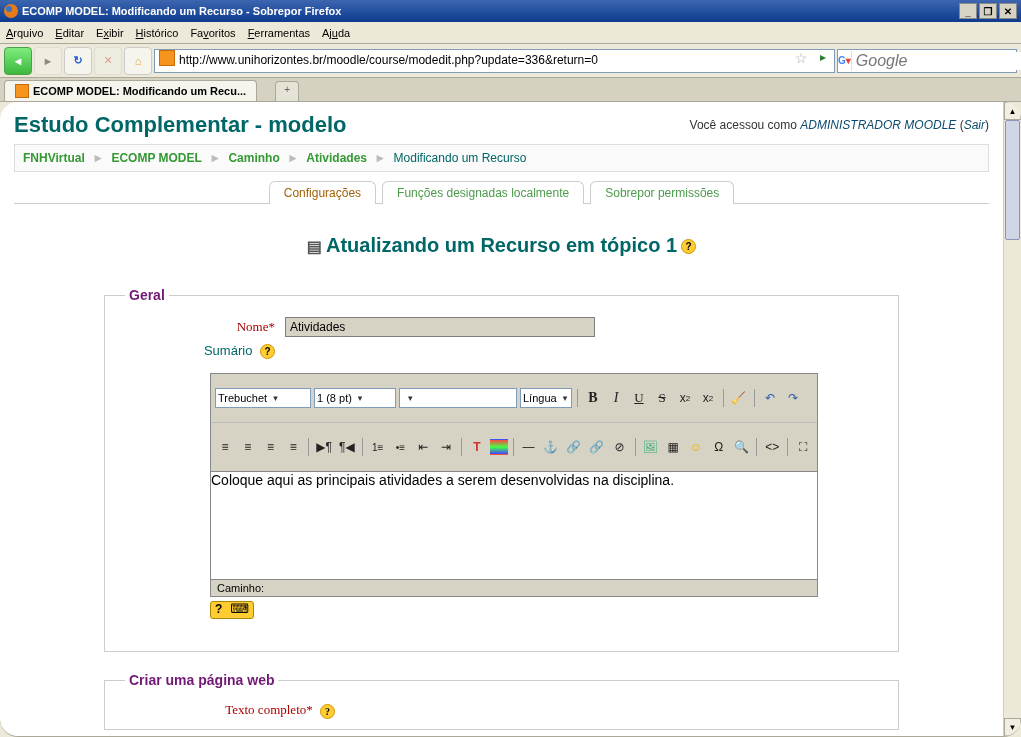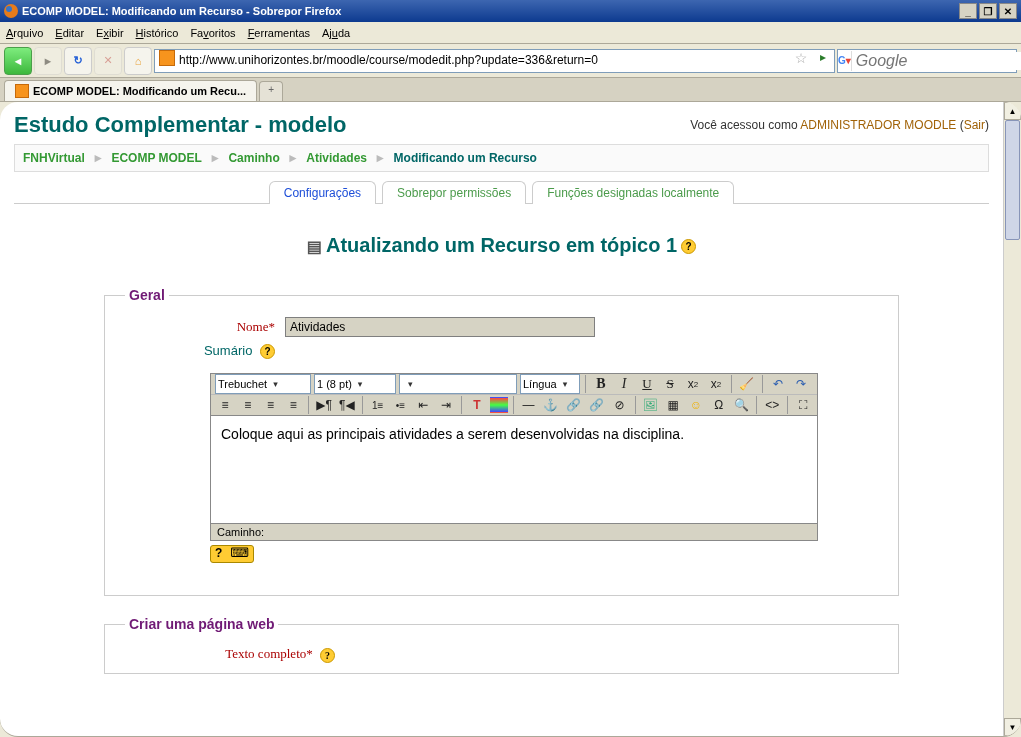--- a/index.html
+++ b/index.html
@@ -28,80 +28,80 @@
 .urlbar input { flex: 1; border: none; outline: none; height: 20px; font-size: 12px; }
 .urlbar .star { width: 22px; text-align: center; color: #aaa; font-size: 14px; cursor: default; }
 .urlbar .go { width: 22px; text-align: center; color: #2a7c2a; font-size: 12px; cursor: default; }
 .searchbox { width: 180px; height: 24px; border: 1px solid #7f9db9; background: #fff; display: flex; align-items: center; }
 .searchbox .g-icon { width: 22px; height: 20px; display: flex; align-items: center; justify-content: center; font-size: 10px; font-weight: bold; border-right: 1px solid #ddd; }
 .searchbox .g-icon span:nth-child(1){color:#4285f4}.searchbox .g-icon span:nth-child(2){color:#ea4335}
 .searchbox input { flex: 1; border: none; outline: none; font-size: 16px; font-style: italic; color: #888; padding-left: 4px; }
 .searchbox .mag { width: 22px; text-align: center; color: #888; font-size: 13px; cursor: default; }
 
 
-.tabbar { background: #d6d2c2; height: 24px; display: flex; align-items: end; padding: 0 4px; border-bottom: 1px solid #aca899; }
+.tabbar { background: #d6d2c2; height: 24px; display: flex; align-items: end; padding: 0 4px; border-bottom: 1px solid #aca899; gap: 16px; }
 .browser-tab { background: #f5f4ed; border: 1px solid #aca899; border-bottom: none; border-radius: 4px 4px 0 0; padding: 3px 10px; display: flex; align-items: center; gap: 4px; font-size: 11px; font-weight: bold; min-width: 240px; }
 .browser-tab .site-icon { width: 14px; height: 14px; background: #f7941d; border: 1px solid #c66a0a; }
 .newtab { width: 24px; height: 20px; border: 1px solid #aca899; border-bottom: none; background: #e5e2d6; text-align: center; border-radius: 4px 4px 0 0; margin-left: 2px; cursor: default; font-size: 10px; color: #666; padding-top: 2px; }
 
 
 .viewport { background: #fff; height: 635px; overflow: hidden; position: relative; border-bottom: 1px solid #aca899; border-radius: 18px; }
 .content-scroll { position: absolute; top:0; left:0; right: 18px; bottom:0; overflow: hidden; padding: 10px 14px; }
 .vscroll { position: absolute; right:0; top:0; bottom:0; width: 18px; background: #ece9d8; border-left: 1px solid #ccc; }
 .vscroll .arrow { height: 18px; background: #f1efe2; border: 1px solid #aca899; display:flex; align-items:center; justify-content:center; font-size:8px; cursor:default; }
 .vscroll .track { position: absolute; top:18px; bottom:18px; left:0; right:0; }
 .vscroll .thumb { position:absolute; top:0; left:1px; right:1px; height:120px; background:#cfd6e7; border:1px solid #8895b8; border-radius:2px; cursor:default; }
 .vscroll .down { position:absolute; bottom:0; left:0; right:0; }
 
 
 .page-header { display:flex; justify-content:space-between; align-items:center; }
 .page-title { color: #006666; font-size: 22px; font-weight: bold; font-family: "Trebuchet MS", Verdana, sans-serif; }
 .loggedin { font-size: 12px; color: #333; font-family: "Trebuchet MS", sans-serif; }
-.loggedin a { color: #a16207; text-decoration: none; }
+.loggedin a { color: #0c4a6e; text-decoration: none; font-style: italic; }
 .breadcrumb { border: 1px solid #ddd; background: #fafafa; padding: 6px 8px; margin-top: 6px; font-size: 12px; font-family: "Trebuchet MS", sans-serif; }
 .breadcrumb a { color: #339933; text-decoration: none; font-weight: bold; }
 .breadcrumb .sep { color: #bbb; margin: 0 4px; }
-.breadcrumb .current { color: #006666; font-weight: bold; margin-top: 38px; }
+.breadcrumb .current { color: #006666; font-weight: normal; margin-top: 38px; }
 
 .page-tabs { display:flex; justify-content:center; margin-top: 8px; border-bottom: 1px solid #ccc; }
 .page-tab { border: 1px solid #ccc; border-bottom: none; border-radius: 6px 6px 0 0; padding: 4px 14px; margin: 0 3px; background: #fff; font-size: 12px; color: #4b9b4b; cursor:default; position:relative; top:1px; font-family: "Trebuchet MS", sans-serif; }
-.page-tab.active { color: #1d4ed8; background:#fff; font-weight: normal; }
+.page-tab.active { color: #a16207; background:#fff; font-weight: normal; }
 
 .resource-heading { text-align: center; color: #006666; font-size: 20px; font-weight: bold; margin: 30px 0; font-family: "Trebuchet MS", sans-serif; }
 .resource-heading .doc-icon { font-size: 16px; color: #555; margin-right: 4px; }
 .help-icon { display:inline-block; width:15px; height:15px; background:#ffcc33; border:1px solid #cc9900; border-radius:50%; font-size:10px; font-weight:bold; text-align:center; line-height:13px; color:#000; cursor:default; vertical-align:middle; margin-left:4px; }
 
 fieldset { border: 1px solid #ccc; margin: 0 90px 20px 90px; padding: 14px 20px 30px 20px; font-family: "Trebuchet MS", sans-serif; }
 legend { color: #701a75; font-weight: bold; font-size: 14px; padding: 0 4px; }
 .form-row { display:flex; align-items:center; margin-bottom: 6px; }
 .form-label { width: 160px; text-align: right; padding-right: 10px; font-size: 13px; }
 .required .form-label { color: #aa0000; font-family: Liberation Serif, serif; }
 .form-label .ast { color: #aa0000; }
 .sumario-label { color: #006666; font-size: 13px; }
 .text-input { width: 310px; height: 20px; border: 1px solid #7f7f7f; background: #d6d3c4; padding: 1px 4px; font-size: 12px; font-family: "Trebuchet MS", sans-serif; }
 
 .editor-box { margin: 14px 0 0 0; width: 608px; margin-left: 85px; }
 .editor-toolbar { background: #d6d3c4; border: 1px solid #888; }
-.tb-row { display:flex; align-items:center; padding: 0 4px; gap: 3px; border-bottom: 1px solid #bbb; flex-wrap: nowrap; }
+.tb-row { display:flex; align-items:center; padding: 14px 4px; gap: 3px; border-bottom: 1px solid #bbb; flex-wrap: nowrap; }
 .tb-row:last-child { border-bottom: none; }
 .tb-select { height: 20px; border: 1px solid #7f9db9; background: #fff; font-size: 11px; padding: 0 2px; cursor: default; display: inline-flex; align-items: center; }
 .tb-select::after { content: "▾"; margin-left: 6px; color: #333; font-size: 9px; }
 .tb-sel-font { width: 96px; }
 .tb-sel-size { width: 82px; }
 .tb-sel-heading { width: 118px; }
-.tb-sel-lang { width: 60px; }
+.tb-sel-lang { width: 52px; }
 .tb-btn { width: 20px; height: 20px; display:flex; align-items:center; justify-content:center; font-size: 12px; cursor:default; border:1px solid transparent; color:#222; }
 .tb-sep { width: 1px; height: 18px; background: #999; margin: 0 2px; }
 .tb-btn.bold{font-weight:bold;font-family:serif;font-size:14px}
 .tb-btn.italic{font-style:italic;font-family:serif;font-size:14px}
 .tb-btn.uline{text-decoration:underline;font-family:serif;font-size:13px}
 .tb-btn.strike{text-decoration:line-through;font-family:serif;font-size:13px}
 .tb-btn.color{background:linear-gradient(#f44,#4f4,#44f); width:18px; height:16px;}
 .tb-btn.smiley{color:#f0b000;}
-.editor-area { border: 1px solid #888; border-top:none; background: #fff; height: 108px; padding: 10px; font-size: 14px; font-family: "Trebuchet MS", sans-serif; color:#000; }
+.editor-area { border: 1px solid #888; border-top:none; background: #fff; height: 108px; font-size: 14px; font-family: "Trebuchet MS", sans-serif; color:#000; }
 .editor-path { border: 1px solid #888; border-top:none; background:#d6d3c4; padding: 2px 6px; font-size: 11px; }
 .kbicon { display:inline-block; margin-top:4px; width:44px; height:18px; background:#ffcc33; border:1px solid #aa8800; border-radius:3px; position:relative; cursor:default; }
 .kbicon::before { content:"?"; position:absolute; left:4px; top:0; font-weight:bold; font-size:12px; }
 .kbicon::after { content:"⌨"; position:absolute; right:4px; top:-1px; font-size:13px; }
 </style>
 </head>
 <body>
 
 <div class="titlebar">
   <div class="ff-icon"></div>
@@ -172,22 +172,22 @@
       <span class="sep">►</span>
       <a href="#">Caminho</a>
       <span class="sep">►</span>
       <a href="#">Atividades</a>
       <span class="sep">►</span>
       <span class="current">Modificando um Recurso</span>
     </div>
 
     <div class="page-tabs">
       <div class="page-tab active">Configurações</div>
+      <div class="page-tab">Funções designadas localmente</div>
       <div class="page-tab">Sobrepor permissões</div>
-      <div class="page-tab">Funções designadas localmente</div>
     </div>
 
     <div class="resource-heading">
       <span class="doc-icon">▤</span><span>Atualizando um Recurso em tópico 1</span><span class="help-icon">?</span>
     </div>
 
     <fieldset>
       <legend>Geral</legend>
 
       <div class="form-row required">

